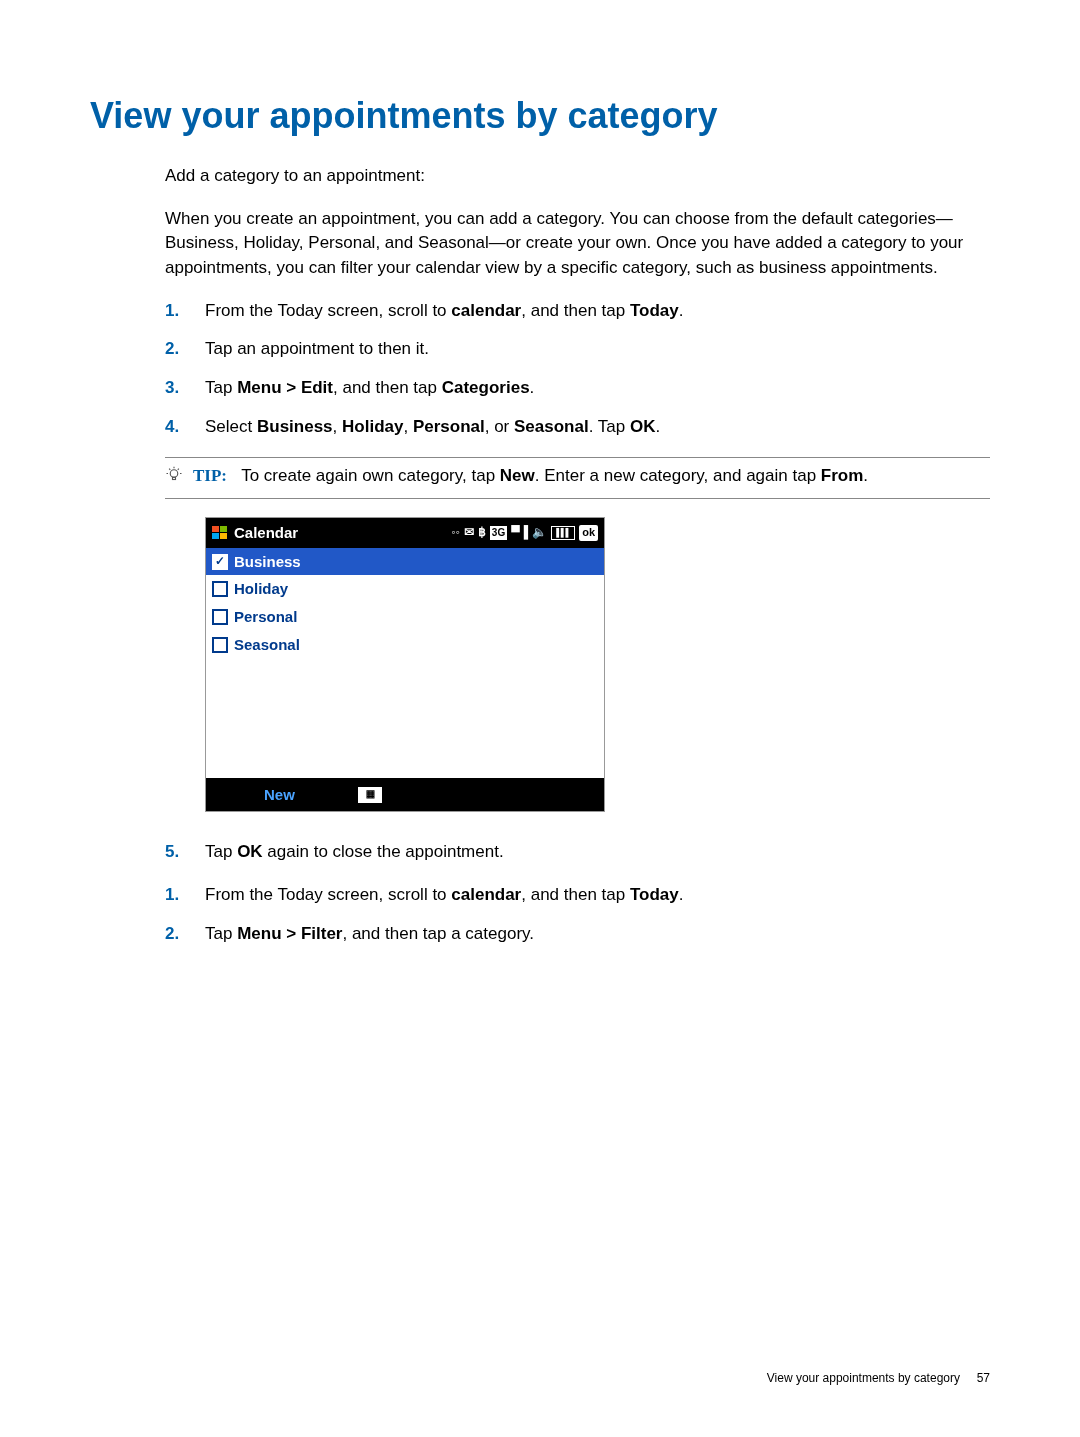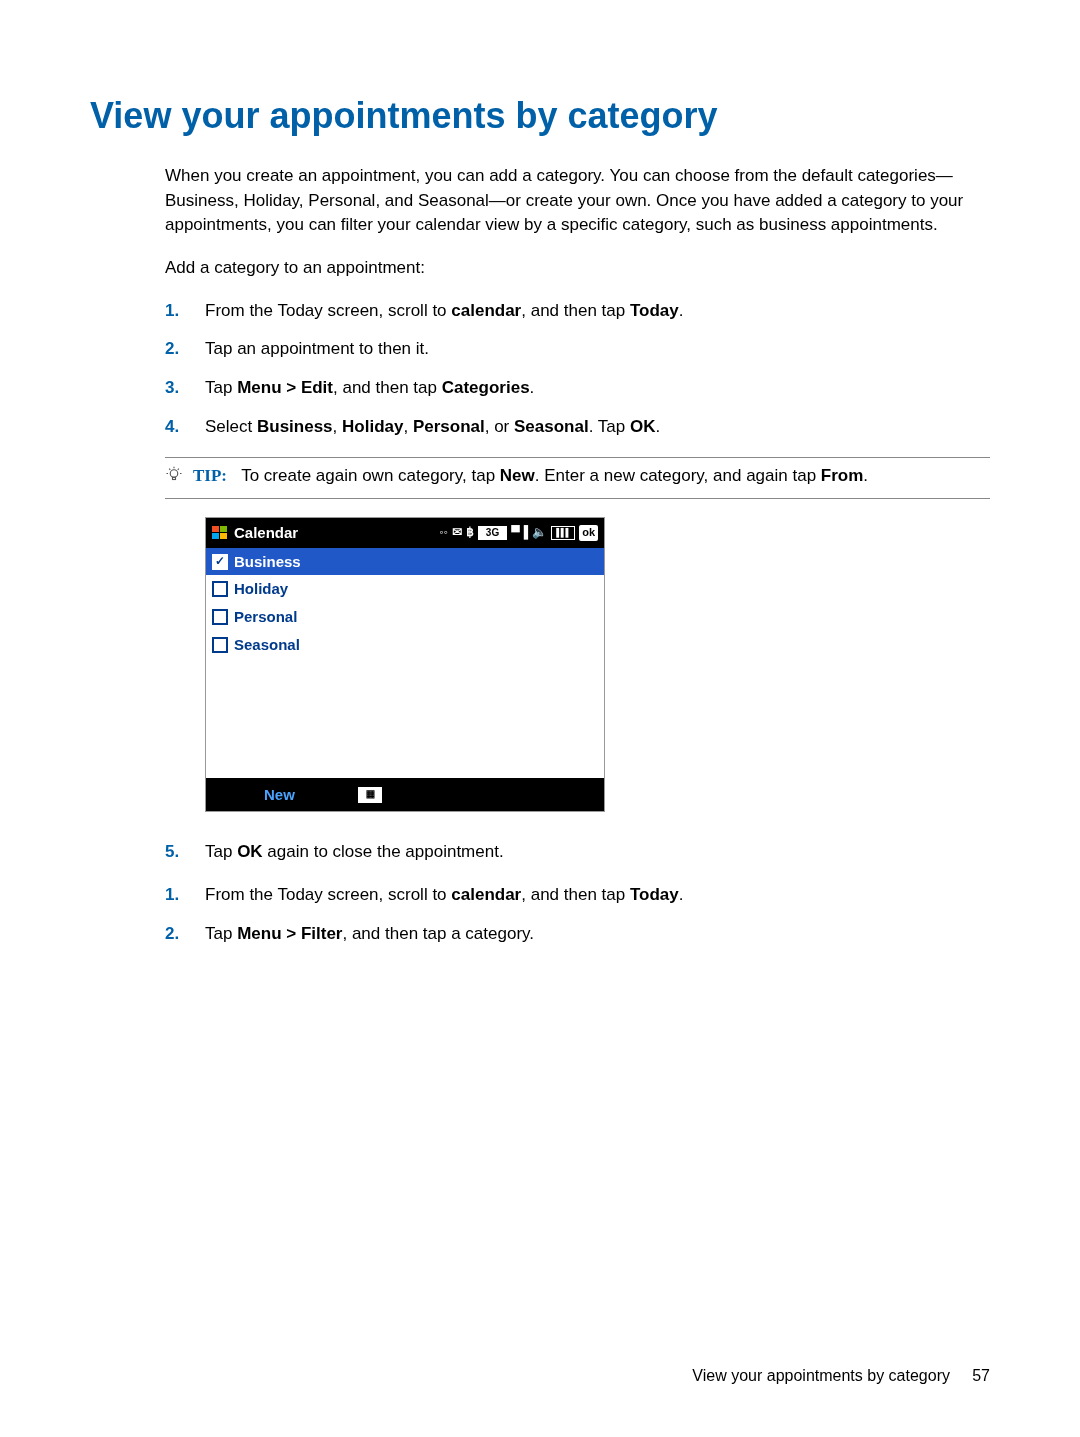--- a/index.html
+++ b/index.html
@@ -77,21 +77,21 @@
     align-items: center;
     justify-content: space-between;
     padding: 4px 6px;
     font-weight: bold;
   }
   .ss-title-left { display: flex; align-items: center; gap: 6px; }
   .ss-title-icons { display: flex; align-items: center; gap: 4px; font-size: 12px; }
   .ss-icon-box {
     background: #fff;
     color: #000;
-    padding: 0 8px;
+    padding: 0 2px;
     font-size: 10px;
     font-weight: bold;
     line-height: 14px;
   }
   .ss-ok-box {
     background: #fff;
     color: #000;
     padding: 0 3px;
     font-size: 11px;
     font-weight: bold;
@@ -143,34 +143,34 @@
     display: flex;
     align-items: center;
     justify-content: center;
     font-size: 10px;
     color: #000;
   }
   .footer {
     position: absolute;
     bottom: 50px;
     right: 90px;
-    font-size: 16px;
+    font-size: 12px;
   }
   .win-flag { display:inline-flex; flex-wrap:wrap; width:16px; height:14px; }
   .win-flag span { width:7px; height:6px; margin-right:1px; margin-bottom:1px; }
 </style>
 </head>
 <body>
 
 <h1>View your appointments by category</h1>
 
 <div class="content">
+  <p>Add a category to an appointment:</p>
+
   <p>When you create an appointment, you can add a category. You can choose from the default categories—Business, Holiday, Personal, and Seasonal—or create your own. Once you have added a category to your appointments, you can filter your calendar view by a specific category, such as business appointments.</p>
-
-  <p>Add a category to an appointment:</p>
 
   <ol>
     <li>
       <span class="num">1.</span>
       <span>From the Today screen, scroll to </span><b>calendar</b><span>, and then tap </span><b>Today</b><span>.</span>
     </li>
     <li>
       <span class="num">2.</span>
       <span>Tap an appointment to then it.</span>
     </li>

